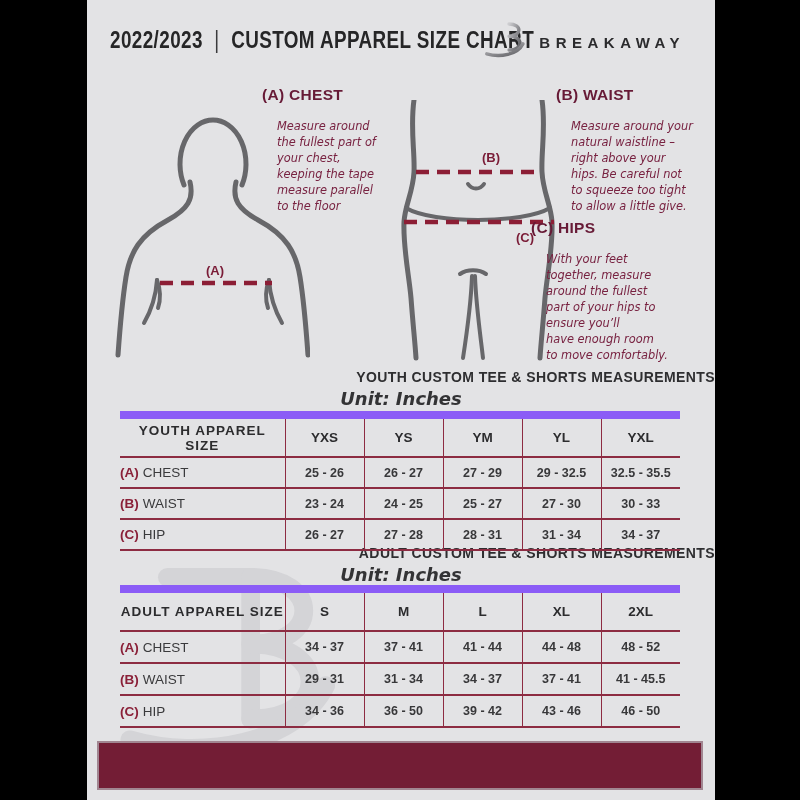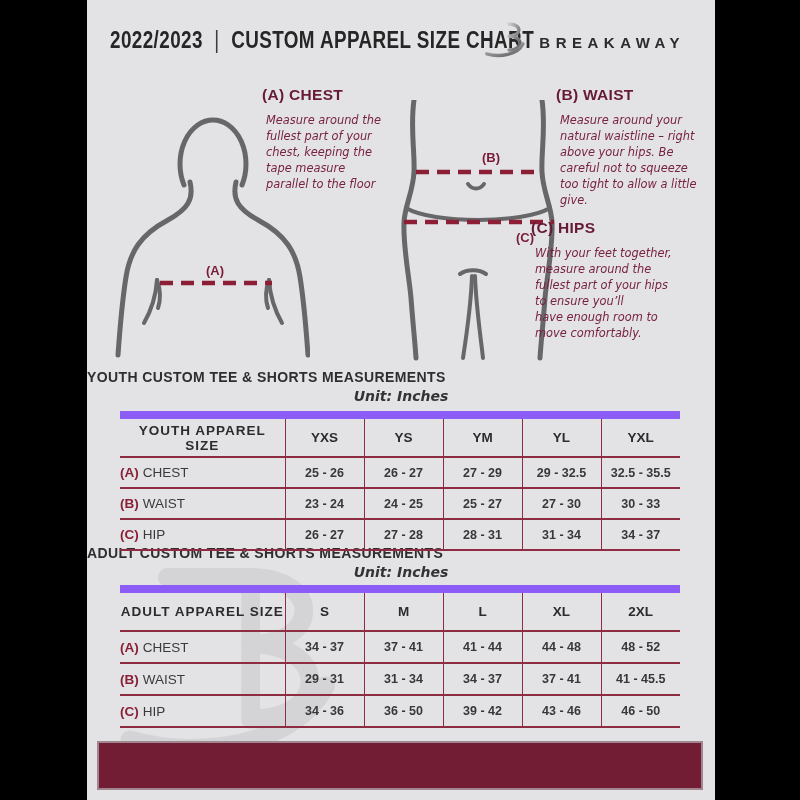--- a/index.html
+++ b/index.html
@@ -14,29 +14,29 @@
                 transform:scaleX(.82);transform-origin:left center;}
   .header-title .sep{margin:0 14px;font-weight:normal;color:#3a3a3c;}
   .logo-block{position:absolute;right:30px;top:18px;display:flex;align-items:center;gap:10px;}
   .brand{font-weight:bold;font-size:15px;letter-spacing:5.5px;color:#2b2b2d;margin-top:8px;}
 
   
   .figures{position:absolute;left:0;top:85px;width:100%;height:278px;}
   .fig{position:absolute;}
   .inst{position:absolute;color:#74203f;}
   .inst h3{margin:0 0 9px 0;font-size:15.5px;font-weight:bold;color:#671a36;letter-spacing:.3px;}
-  .inst p{margin:4px;font-family:"DejaVu Sans", sans-serif;font-style:italic;
+  .inst p{margin:15px;font-family:"DejaVu Sans", sans-serif;font-style:italic;
           font-size:11.4px;line-height:1.4;white-space:pre-line;color:#78224​1;color:#782241;}
 
   
-  .sec-title{position:absolute;left:0;width:100%;text-align:left;
+  .sec-title{position:absolute;left:0;width:100%;text-align:right;
              font-weight:bold;font-size:14px;color:#2e2e30;letter-spacing:.4px;}
   .sec-unit{position:absolute;left:0;width:100%;text-align:center;
             font-family:"DejaVu Sans", sans-serif;font-style:italic;font-weight:bold;
-            font-size:14px;color:#333335;}
+            font-size:18px;color:#333335;}
 
   
   table.size-table{position:absolute;left:33px;width:560px;border-collapse:collapse;
                    table-layout:fixed;z-index:2;}
   table.size-table col.c-label{width:165px;}
   table.size-table col.c-size{width:79px;}
   table.size-table thead tr{border-top:8px solid #8b5cf6;border-bottom:2px solid #8d2c42;}
   table.size-table tbody tr{border-bottom:2px solid #8d2c42;}
   table.size-table th, table.size-table td{border-left:1.5px solid #8d2c42;padding:0;}
   table.size-table th:first-child, table.size-table td:first-child{border-left:none;}

